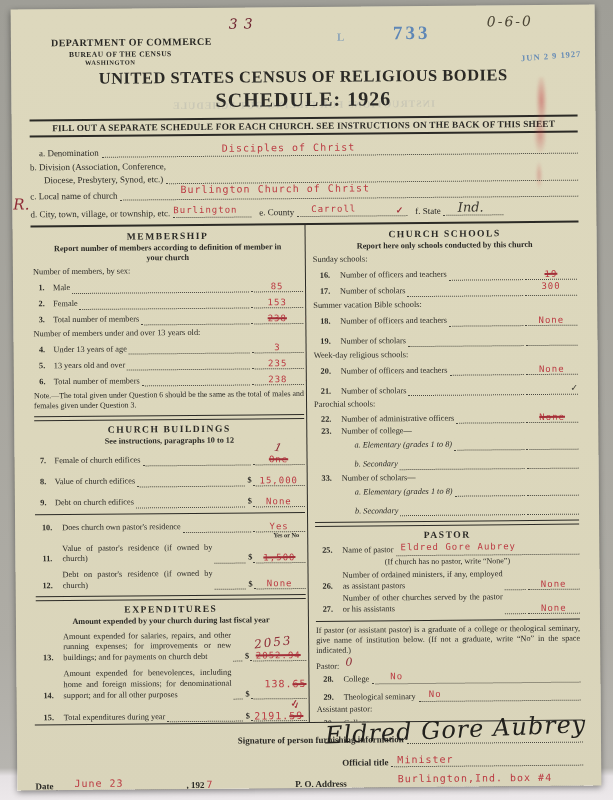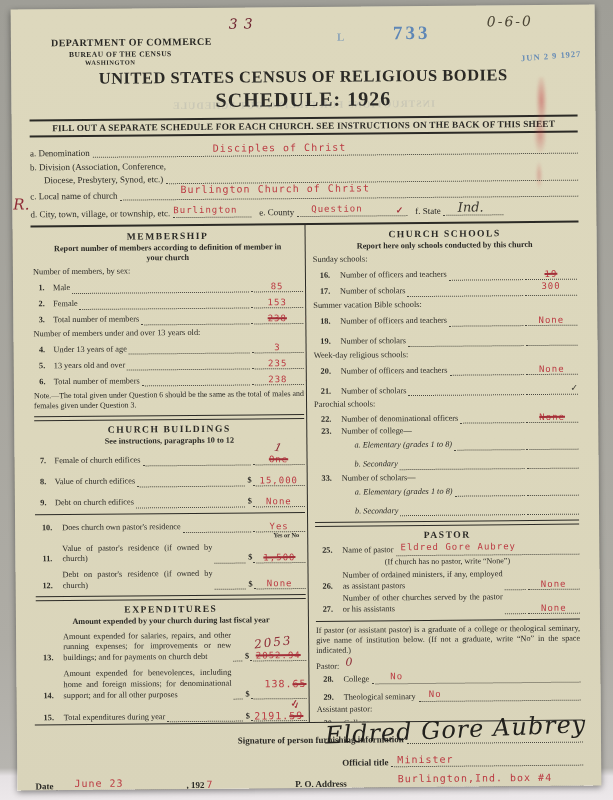--- a/index.html
+++ b/index.html
@@ -87,21 +87,21 @@
     <div class="l1">DEPARTMENT OF COMMERCE</div>
     <div class="l2">BUREAU OF THE CENSUS</div>
     <div class="l3">WASHINGTON</div>
   </div>
 
   <div class="title1">UNITED STATES CENSUS OF RELIGIOUS BODIES</div>
   <div class="title2">SCHEDULE: 1926</div>
   <div class="banner">FILL OUT A SEPARATE SCHEDULE FOR EACH CHURCH.   SEE INSTRUCTIONS ON THE BACK OF THIS SHEET</div>
 
   <div class="idrow" style="margin-top:9px;">
-    <span class="lb" style="font-weight:normal;">a. Denomination</span>
+    <span class="lb" style="font-weight:normal;margin-left:9px;">a. Denomination</span>
     <span class="fillcell">
         <span class="tred" style="left:120px;bottom:2px;font-size:10px;">Disciples of Christ</span>
       </span>
   </div>
   <div class="idrow" style="margin-top:4px;">
     <span class="lb" style="font-weight:normal;">b. Division (Association, Conference,</span>
   </div>
   <div class="idrow" style="margin-top:1px;">
     <span class="lb" style="font-weight:normal;margin-left:14px;">Diocese, Presbytery, Synod, etc.)</span>
     <span class="fillcell"></span>
@@ -112,21 +112,21 @@
         <span class="tred" style="left:60px;bottom:4px;font-size:10px;">Burlington Church of Christ</span>
       </span>
   </div>
   <div class="idrow" style="margin-top:6px;">
     <span class="lb" style="font-weight:normal;">d. City, town, village, or township, etc.</span>
     <span class="fillcell" style="max-width:78px;">
         <span class="tred" style="left:0;bottom:2px;">Burlington</span>
       </span>
     <span class="lb" style="font-weight:normal;margin-left:8px;">e. County</span>
     <span class="fillcell" style="max-width:110px;">
-        <span class="tred" style="left:14px;bottom:2px;">Question</span>
+        <span class="tred" style="left:14px;bottom:2px;">Carroll</span>
         <span class="chk" style="position:absolute;right:4px;bottom:0;">✓</span>
       </span>
     <span class="lb" style="font-weight:normal;margin-left:8px;">f. State</span>
     <span class="fillcell" style="max-width:60px;">
         <span class="ink" style="position:absolute;left:14px;bottom:0;font-size:13px;color:#3a3730;">Ind.</span>
       </span>
   </div>
 
   <div class="cols">
 
@@ -288,21 +288,21 @@
       </div>
       <div class="q" style="margin-top:8px;">
         <span class="qno qno2">21.</span>
         <span class="qlb">Number of scholars</span>
         <span class="lead"></span>
         <span class="ansbox"><span class="tred"></span><span style="position:absolute;right:0;bottom:0;color:#35342e;font-size:9px;">✓</span></span>
       </div>
       <div class="grp">Parochial schools:</div>
       <div class="q" style="margin-top:2px;">
         <span class="qno qno2">22.</span>
-        <span class="qlb">Number of denominational officers</span>
+        <span class="qlb">Number of administrative officers</span>
         <span class="lead"></span>
         <span class="ansbox"><span class="tred struck">None</span></span>
       </div>
       <div class="q" style="margin-top:2px;">
         <span class="qno qno2">23.</span>
         <span class="qlb">Number of college—</span>
       </div>
       <div class="q" style="margin-top:2px;">
         <span style="width:40px;flex:none;"></span>
         <span class="qlb" style="font-style:italic;">a. Elementary (grades 1 to 8)</span>

